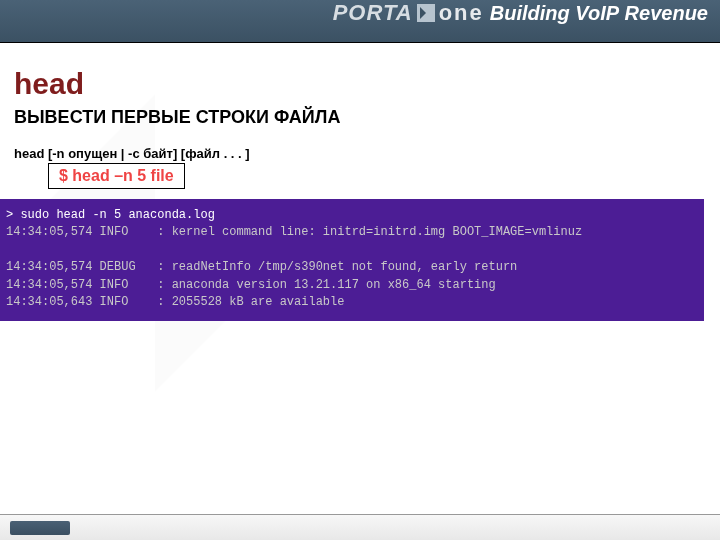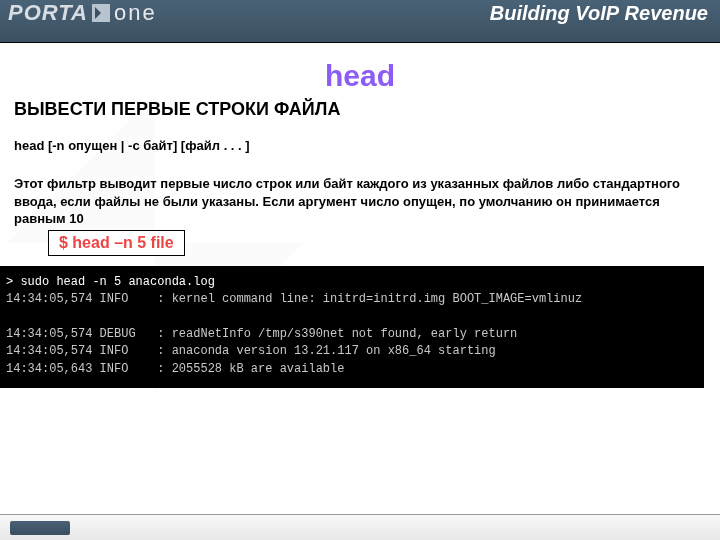--- a/index.html
+++ b/index.html
@@ -1,52 +1,52 @@
 <!DOCTYPE html>
 <html><head>
 <meta charset="utf-8">
 <style>
   * { box-sizing: border-box; margin: 0; padding: 0; }
   html, body { width: 720px; height: 540px; font-family: Arial, Helvetica, sans-serif; background: #fff; }
   .slide { position: relative; width: 720px; height: 540px; background: #fff; }
   .top-band {
     width: 100%; height: 42px;
     background: linear-gradient(#4a6276, #3b5163);
-    display: flex; align-items: center; justify-content: space-between;
+    display: flex; align-items: center; justify-content: flex-end;
     padding: 0 12px 16px 8px; color: #fff;
   }
   .logo {
     font-family: Arial, Helvetica, sans-serif;
     font-weight: 900; font-size: 22px; letter-spacing: 1px;
     color: #d7dde2; display: flex; align-items: center; gap: 2px;
   }
   .logo .p { font-style: italic; }
   .logo .mark { display: inline-block; width: 18px; height: 18px; background: #b7c4cf; margin: 0 2px; position: relative; }
   .logo .mark::after{ content:""; position:absolute; left:3px; top:3px; width:0; height:0;
     border-left:6px solid #3b5163; border-top:6px solid transparent; border-bottom:6px solid transparent; }
-  .logo .one { color: #e6e9ec; font-weight: 400; letter-spacing: 2px;}
+  .logo .one { color: #e6e9ec; font-weight: 700; letter-spacing: 2px;}
   .tagline { font-style: italic; font-weight: 700; font-size: 20px; color: #fff; margin-left: 6px; }
   .tagline .ip { font-weight: 900; }
   .rule { height: 1px; background:#000; width:100%; }
 
   .content { padding: 4px 14px 0 14px; }
-  h1.cmd { text-align: center; font-size: 30px; font-weight: 900; color:#8b5cf6; margin-top:12px; }
+  h1.cmd { font-size: 30px; font-weight: 900; color:#7f1d1d; margin-top:20px; }
   h2.sub { font-size: 18px; font-weight: 900; color:#000; margin-top:6px; }
 
   .syntax { font-size: 13px; font-weight: 700; margin-top: 18px; color:#000;}
   .desc { font-size: 13px; font-weight: 700; margin-top: 22px; line-height: 1.35; color:#000;}
 
   .example-box {
     display: inline-block; border: 1px solid #000; padding: 3px 10px;
     font-size: 16px; font-weight: 900; margin-top: 2px; margin-left: 34px;
     color:#ef4444; background:#fff;
   }
 
   .term {
-    margin: 10px 0 0 0; width: 704px; background:#000000; color:#c8c8c8;
+    margin: 10px 0 0 0; width: 704px; background:#4c1d95; color:#c8c8c8;
     font-family: "Courier New", monospace; font-size: 12px; padding: 8px 6px 10px 6px;
     line-height: 1.45; white-space: pre;
   }
   .term .prompt { color:#fff; }
 
   .watermark {
     position:absolute; left:50px; top:138px; width:210px; height:210px;
     background: conic-gradient(from 45deg, #f5f5f5 0 25%, #fff 25% 50%, #f5f5f5 50% 75%, #fff 75% 100%);
     transform: rotate(45deg); opacity:.4; z-index:0;
   }
@@ -79,21 +79,20 @@
     </div>
   </div>
   <div class="rule"></div>
 
   <div class="content">
     <h1 class="cmd">head</h1>
     <h2 class="sub">ВЫВЕСТИ ПЕРВЫЕ СТРОКИ ФАЙЛА</h2>
 
     <div class="syntax">head [-n опущен | -c байт] [файл . . . ]</div>
 
-    <div class="desc">Этот фильтр выводит первые число строк или байт каждого из указанных файлов либо стандартного ввода, если файлы не были указаны.  Если аргумент число опущен, по умолчанию он принимается равным 10</div>
 
     <div class="example-box">$ head –n 5 file</div>
   </div>
 
   <div class="term"><span class="prompt">&gt; sudo head -n 5 anaconda.log</span>
 <span>14:34:05,574 INFO    : kernel command line: initrd=initrd.img BOOT_IMAGE=vmlinuz</span>
 <span></span>
 <span>14:34:05,574 DEBUG   : readNetInfo /tmp/s390net not found, early return</span>
 <span>14:34:05,574 INFO    : anaconda version 13.21.117 on x86_64 starting</span>
 <span>14:34:05,643 INFO    : 2055528 kB are available</span></div>

